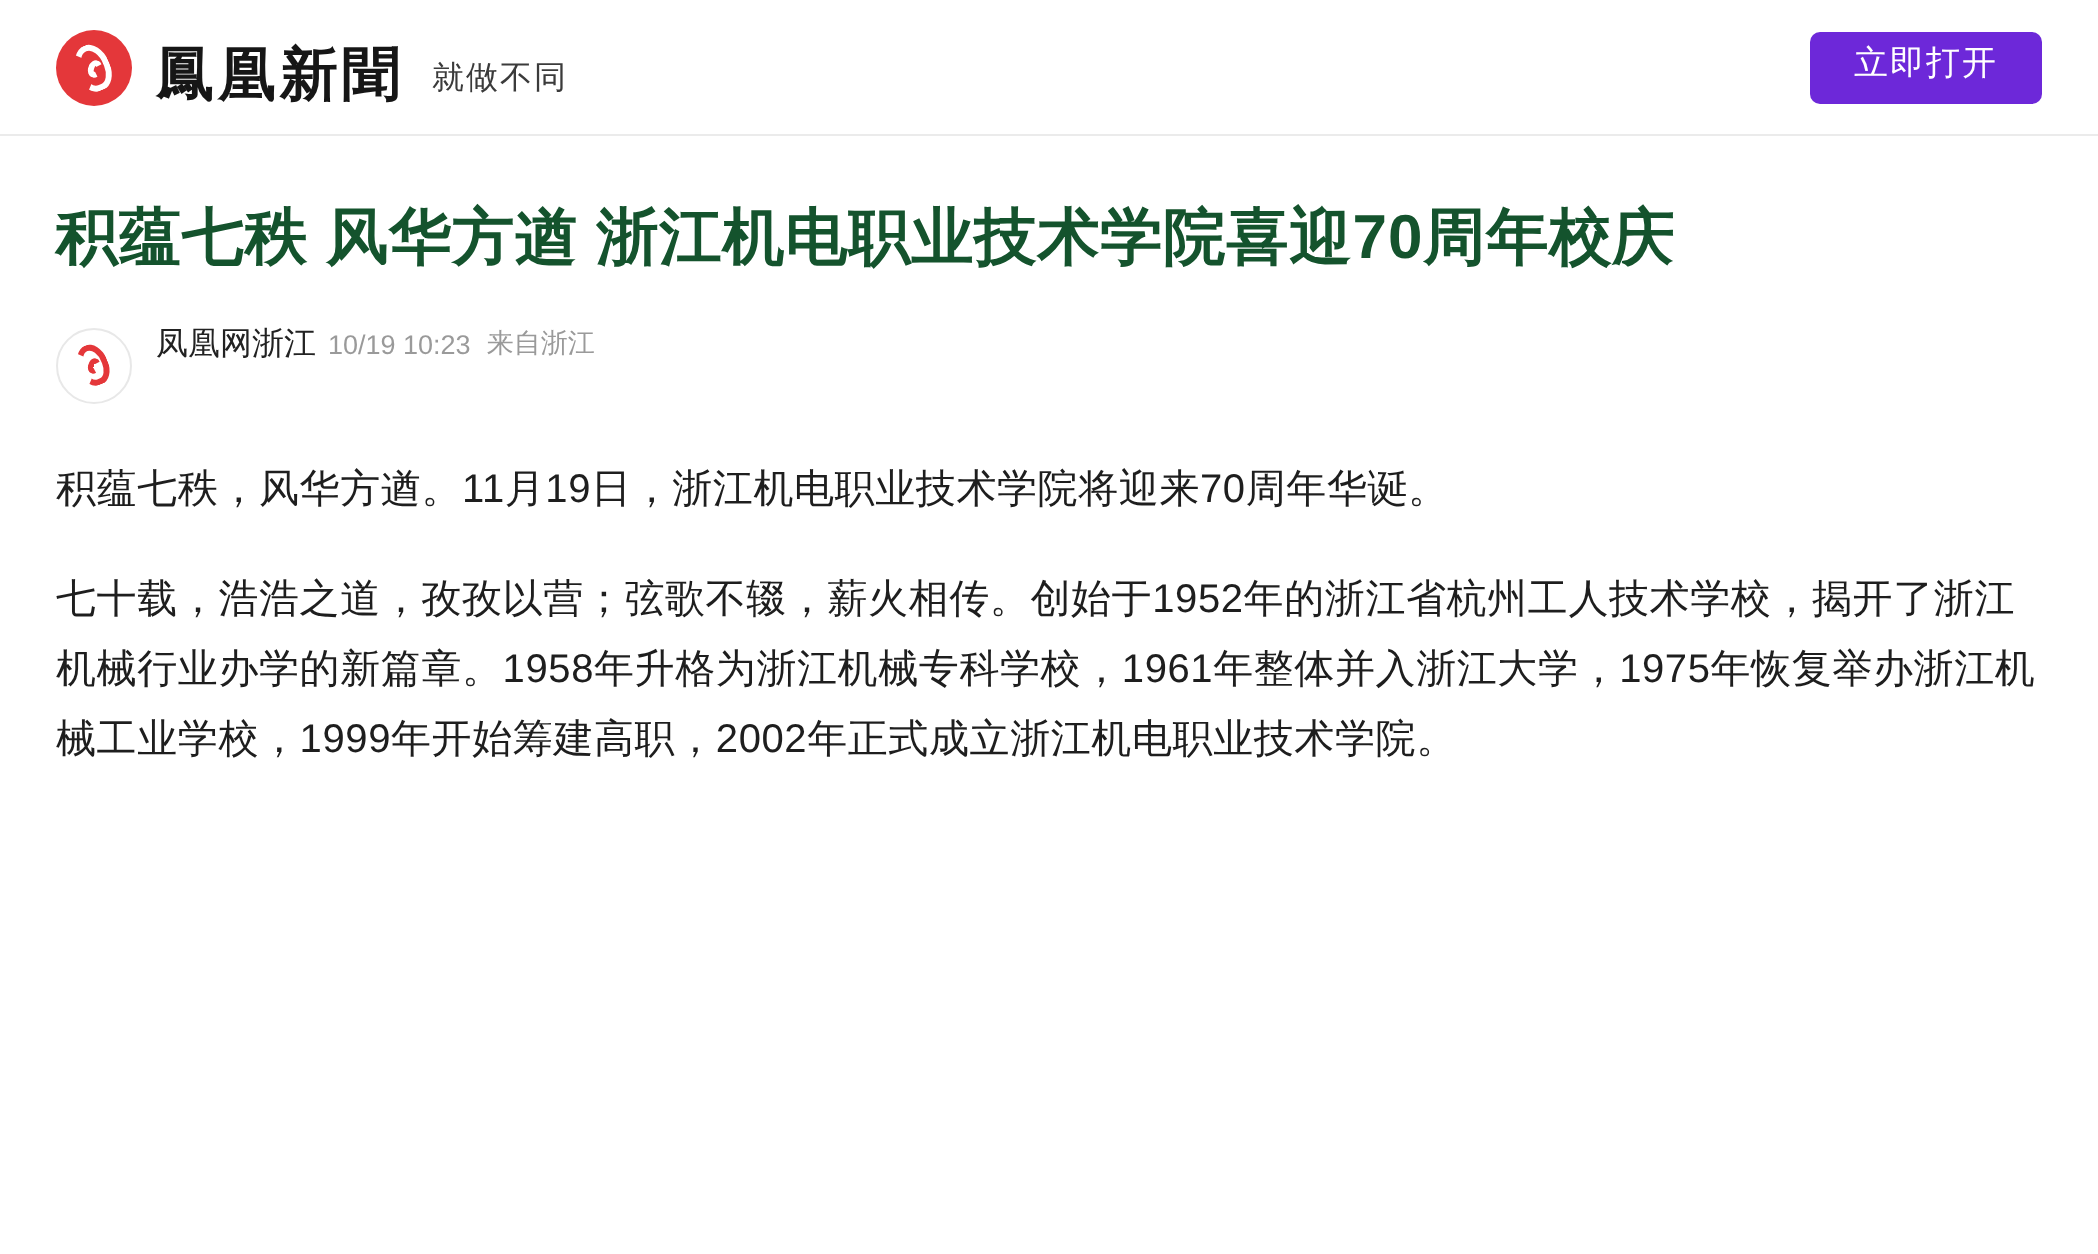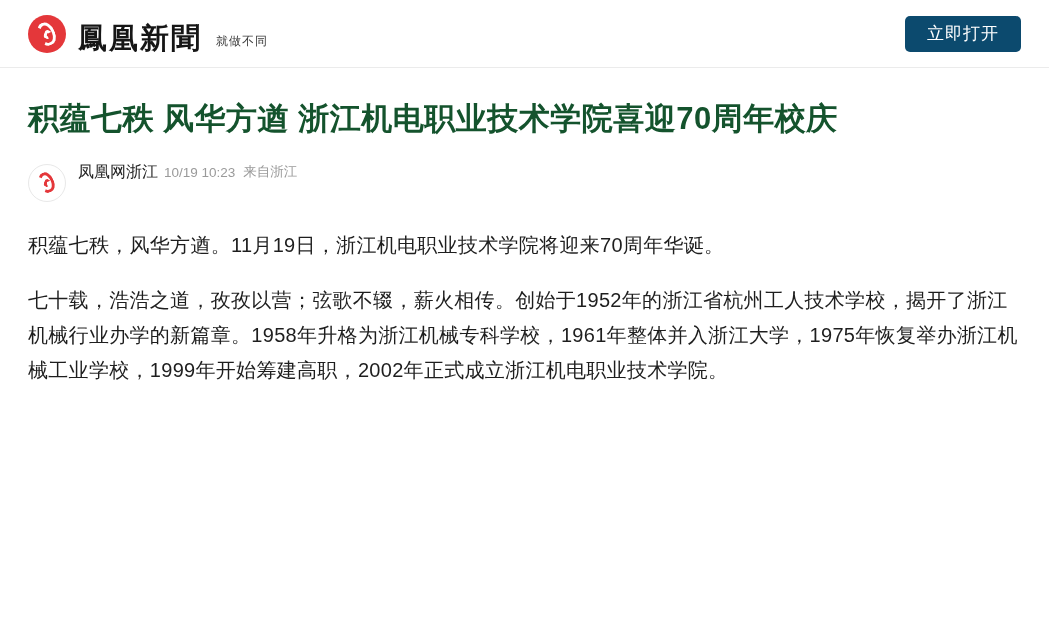--- a/index.html
+++ b/index.html
@@ -73,37 +73,37 @@
   .brand-name {
     font-family: "Liberation Serif", "DejaVu Serif", serif;
     font-size: 29px;
     font-weight: 700;
     letter-spacing: 2px;
     color: #161616;
     line-height: 1;
   }
   .brand-slogan {
     font-family: "Liberation Serif", "DejaVu Serif", serif;
-    font-size: 12px;
+    font-size: 16px;
     color: #3b3b3b;
     letter-spacing: 1px;
     margin-left: 2px;
     align-self: flex-end;
     padding-bottom: 3px;
   }
   .open-btn {
     position: absolute;
     right: 28px;
     top: 16px;
-    background: #0c4a6e;
+    background: #6d28d9;
     color: #fff;
     border: none;
     border-radius: 5px;
     font-size: 17px;
-    font-family: Liberation Serif, serif;
+    font-family: Liberation Mono, monospace;
     letter-spacing: 1px;
     padding: 0 22px;
     height: 36px;
     line-height: 36px;
     cursor: pointer;
   }
 
   
   .article {
     padding: 30px 28px 0 28px;

